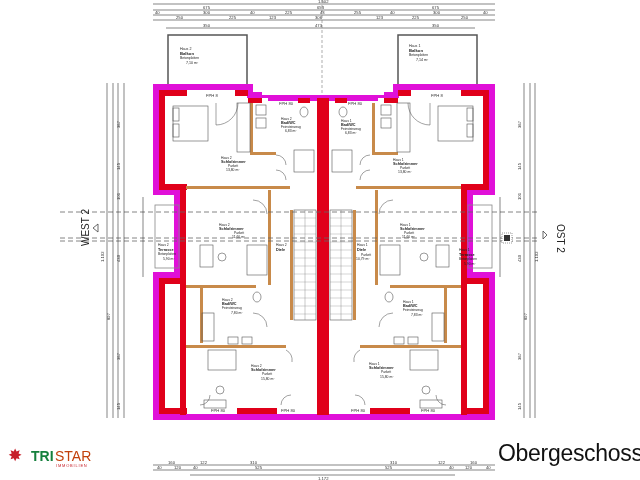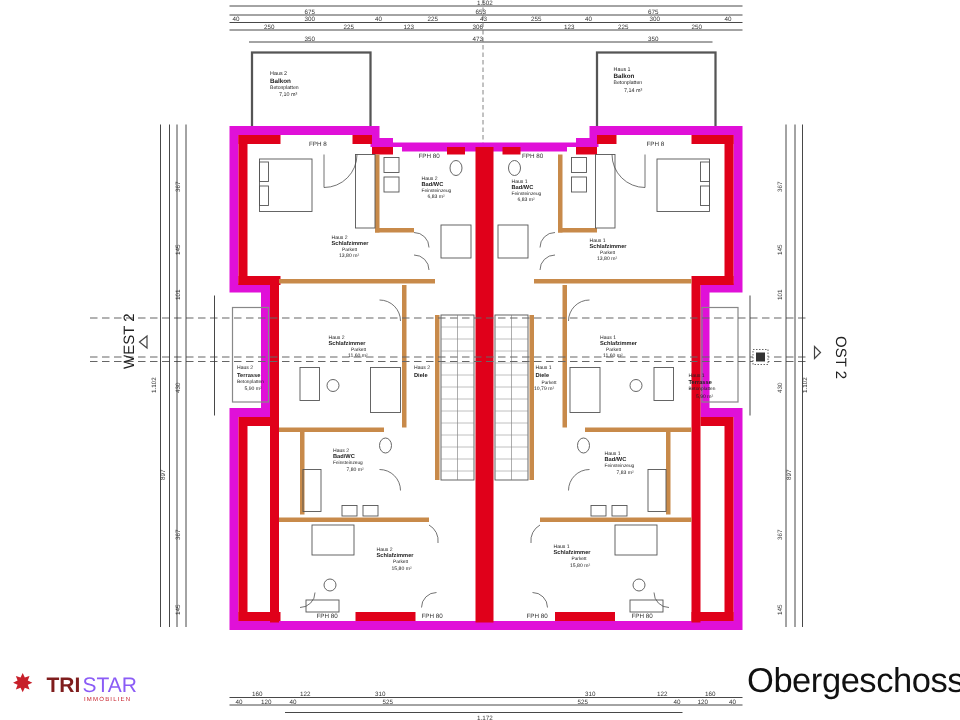--- a/index.html
+++ b/index.html
@@ -10,22 +10,22 @@
   .dl{stroke:#333;stroke-width:0.6;fill:none;}
   .axis{stroke:#666;stroke-width:0.8;stroke-dasharray:5 3;fill:none;}
   .wall-ext{fill:#e0001a;}
   .insul{fill:#e010d8;}
   .wall-int{fill:#c88a4a;}
   .furn{fill:none;stroke:#555;stroke-width:0.6;}
   .door{fill:none;stroke:#444;stroke-width:0.5;}
   .title{position:absolute;left:498px;top:440px;font-size:23px;color:#111;letter-spacing:-0.3px;}
   .logo{position:absolute;left:8px;top:447px;height:22px;}
   .logo .star{position:absolute;left:0;top:0;font-size:17px;color:#c7202a;line-height:17px;}
-  .logo .tri{position:absolute;left:23px;top:1px;font-size:14px;font-weight:bold;color:#7f1d1d;}
-  .logo .star2{position:absolute;left:47px;top:1px;font-size:14px;color:#8b5cf6;}
+  .logo .tri{position:absolute;left:23px;top:1px;font-size:14px;font-weight:bold;color:#15803d;}
+  .logo .star2{position:absolute;left:47px;top:1px;font-size:14px;color:#c2410c;}
   .logo .sub{position:absolute;left:48px;top:16px;font-size:4px;color:#c7202a;letter-spacing:0.8px;}
 </style>
 </head>
 <body>
 
 <svg id="plan" viewBox="0 0 640 480" xmlns="http://www.w3.org/2000/svg">
 
   <g>
     <line class="dl" x1="153" y1="4" x2="495" y2="4"></line>
     <line class="dl" x1="153" y1="10" x2="495" y2="10"></line>

